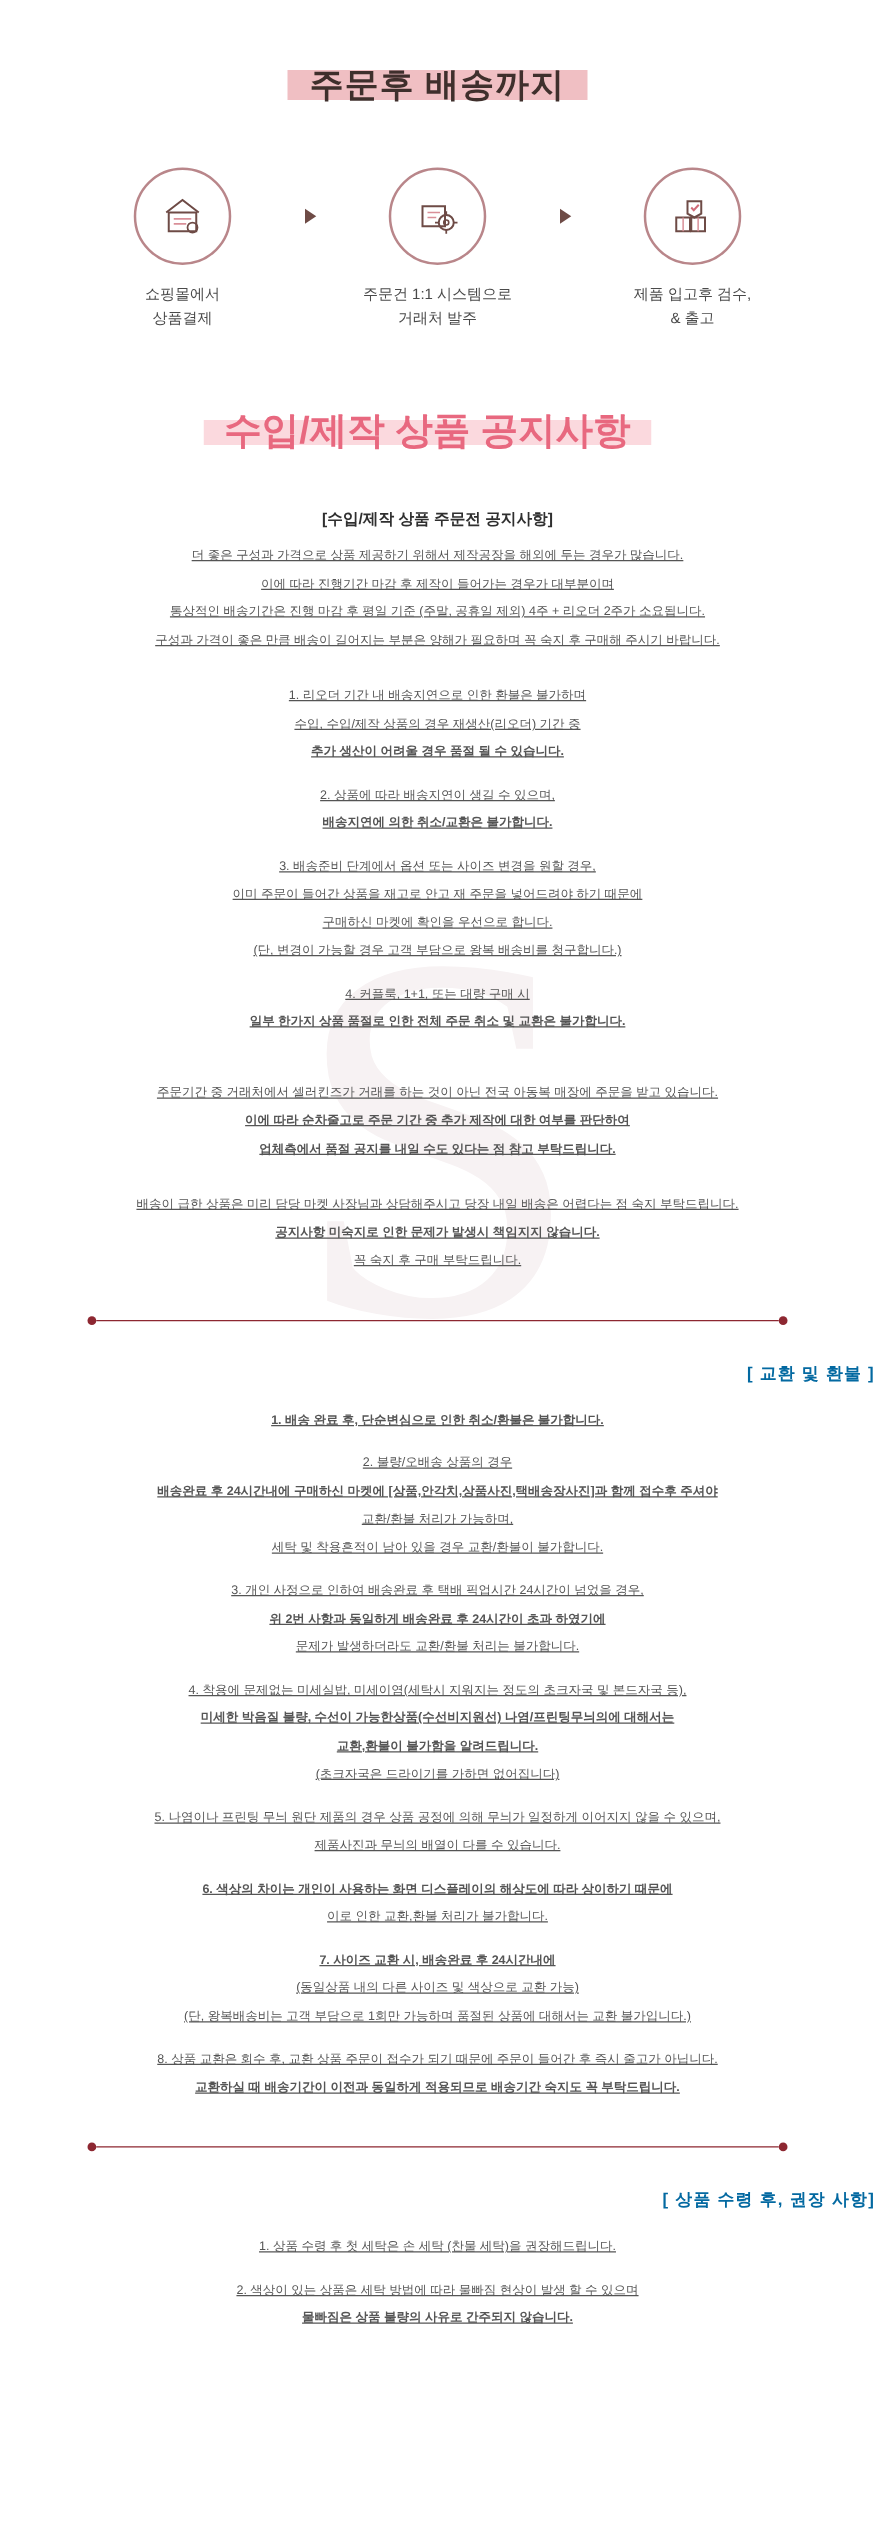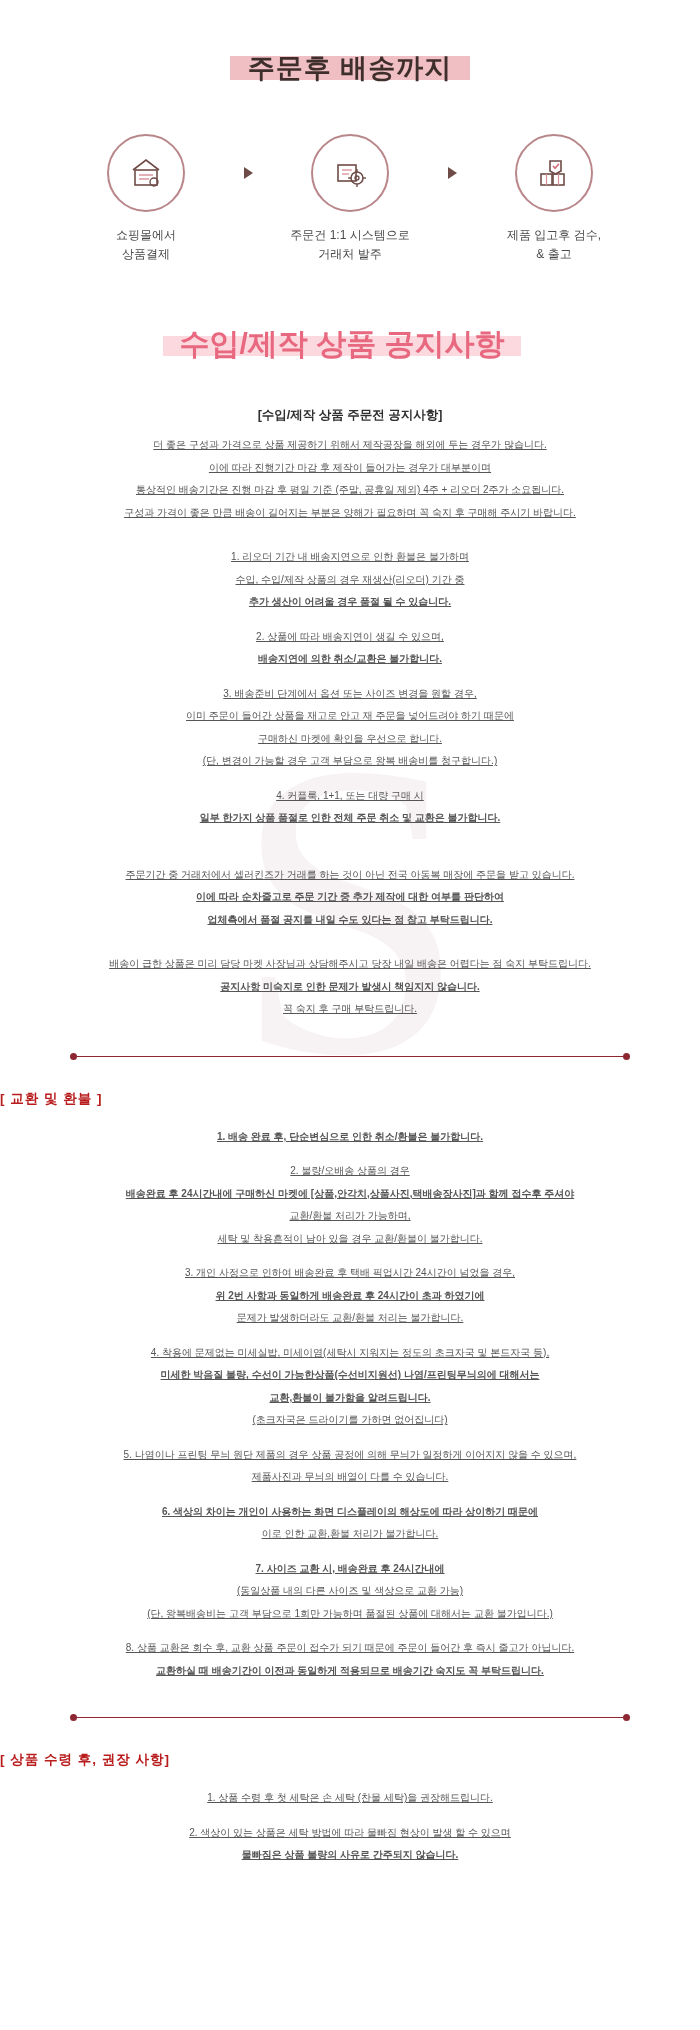--- a/index.html
+++ b/index.html
@@ -165,22 +165,22 @@
   }
   .divider .bar {
     flex: 1 1 auto;
     height: 1px;
     background: #8d2731;
   }
 
   .sec-title {
     font-size: 13.5px;
     font-weight: bold;
-    color: #b91c1c;
-    text-align: left;
+    color: #0369a1;
+    text-align: right;
     margin-bottom: 20px;
     letter-spacing: 1px;
   }
   .item { margin-bottom: 16px; }
 </style>
 </head>
 <body>
 
 <div class="page">
   <div class="watermark">S</div>

